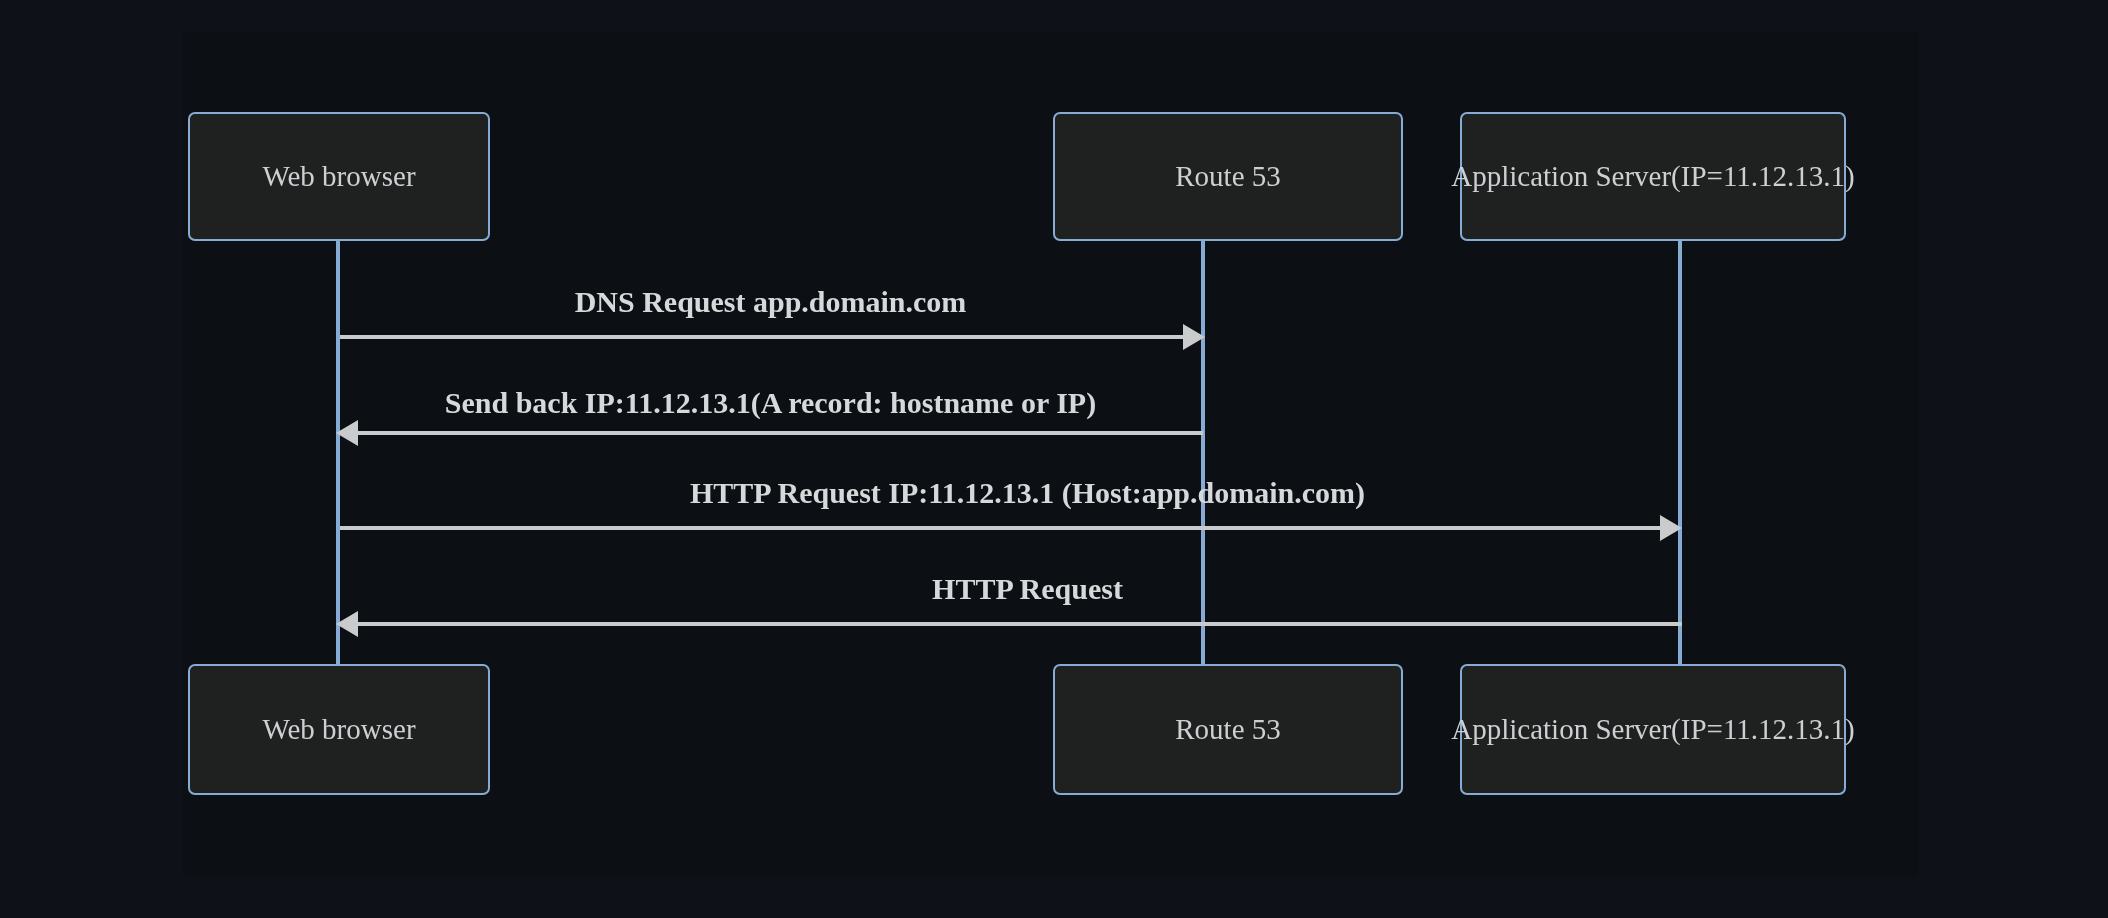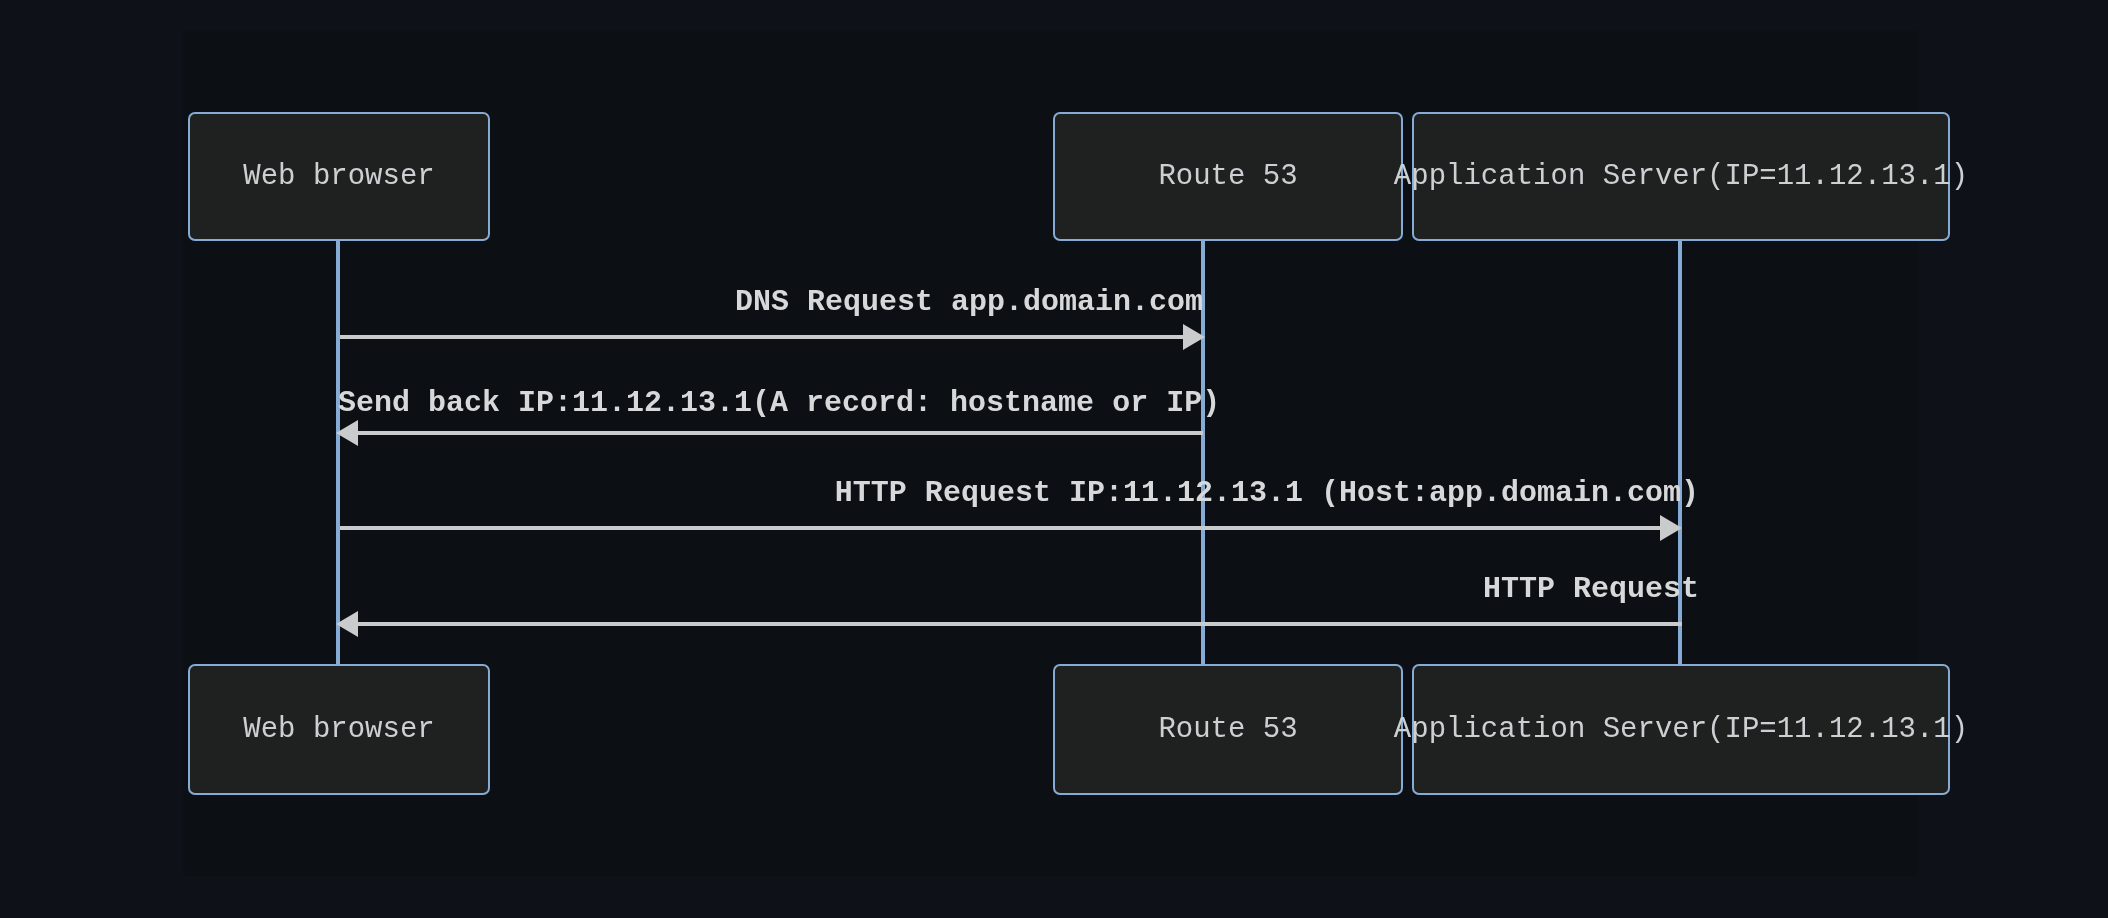--- a/index.html
+++ b/index.html
@@ -11,21 +11,21 @@
     --lifeline-color:#86abd4;
     --signal-color:#c9cbcd;
     --signal-text:#d6d8da;
   }
   html,body{margin:0;padding:0;background:var(--background);}
   .stage{
     position:relative;
     width:2108px;height:918px;
     overflow:hidden;
     background:var(--background);
-    font-family:Liberation Mono, monospace;
+    font-family:Liberation Serif, serif;
   }
   .panel{
     position:absolute;left:183px;top:31px;width:1735px;height:845px;
     background:var(--panel-background);
   }
   .lifeline{
     position:absolute;top:240px;height:426px;width:4px;
     background:var(--lifeline-color);
   }
   .l1{left:336px}.l2{left:1201px}.l3{left:1678px}
@@ -36,26 +36,26 @@
     border-radius:7px;
     color:var(--actor-text);
     font-size:29px;
     display:flex;align-items:center;justify-content:center;
     white-space:nowrap;
   }
   .top{top:112px;height:129px}
   .bottom{top:664px;height:131px}
   .a1{left:188px;width:302px}
   .a2{left:1053px;width:350px}
-  .a3{left:1412px;width:538px}
+  .a3{left:1460px;width:386px}
   .msg-label{
     position:absolute;
     color:var(--signal-text);
     font-size:30px;font-weight:bold;
-    text-align:right;
+    text-align:center;
     height:42px;line-height:42px;
     white-space:nowrap;
   }
   .ml-short{left:338px;width:865px}
   .ml-long{left:356px;width:1343px}
   .ml1{top:281px}.ml2{top:382px}.ml3{top:472px}.ml4{top:568px}
   .msg-line{
     position:absolute;height:4px;
     background:var(--signal-color);
   }

